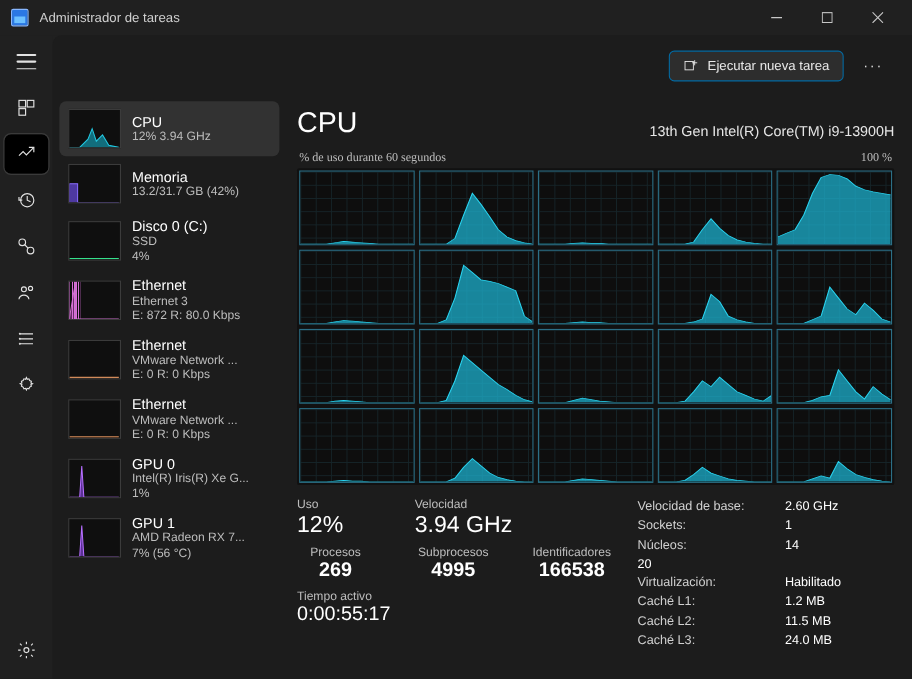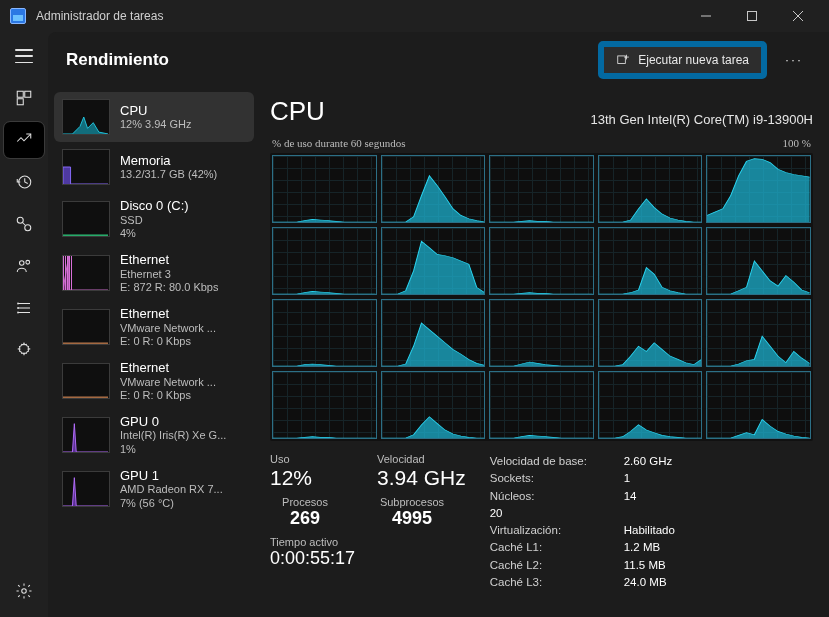--- a/index.html
+++ b/index.html
@@ -71,21 +71,21 @@
     border-top-left-radius:8px;
     overflow:hidden;
   }
   .header{
     height:56px;display:flex;align-items:center;padding:0 18px;
   }
   .header .page-title{font-size:17px;font-weight:600;color:#ffffff;}
   .header .grow{flex:1;}
   .runtask{
     display:flex;align-items:center;gap:8px;
-    background:#2d2d2d;border:6px solid #0369a1;border-radius:5px;
+    background:#2d2d2d;border:1px solid #0369a1;border-radius:5px;
     padding:6px 12px;font-size:12px;color:#e8e8e8;
   }
   .runtask svg{width:14px;height:14px;stroke:#e8e8e8;fill:none;stroke-width:1.4;}
   .more{
     margin-left:10px;display:flex;align-items:center;justify-content:center;
     width:34px;height:30px;border-radius:5px;color:#e8e8e8;letter-spacing:2px;
   }
   .body{flex:1;display:flex;overflow:hidden;}
   
   .side{
@@ -258,21 +258,20 @@
     <div class="rail-item settings">
         <svg viewBox="0 0 24 24">
           <circle cx="12" cy="12" r="3"></circle>
           <path d="M12 2v3M12 19v3M4.2 4.2l2.1 2.1M17.7 17.7l2.1 2.1M2 12h3M19 12h3M4.2 19.8l2.1-2.1M17.7 6.3l2.1-2.1"></path>
         </svg>
       </div>
   </div>
 
   <div class="content">
     <div class="header">
-      <div class="page-title">Rendimiento</div>
       <div class="grow"></div>
       <div class="runtask">
         <svg viewBox="0 0 24 24">
             <rect x="3" y="5" width="13" height="13"></rect>
             <line x1="18" y1="3" x2="18" y2="11"></line>
             <line x1="14" y1="7" x2="22" y2="7"></line>
           </svg>
         <span>Ejecutar nueva tarea</span>
       </div>
       <div class="more">···</div>
@@ -554,20 +553,24 @@
             </div>
             <div class="stat-row" style="margin-top:6px;text-align:center;">
               <div class="stat-block">
                 <div class="stat-label">Procesos</div>
                 <div class="stat-val small">269</div>
               </div>
               <div class="stat-block">
                 <div class="stat-label">Subprocesos</div>
                 <div class="stat-val small">4995</div>
               </div>
+              <div class="stat-block">
+                <div class="stat-label">Identificadores</div>
+                <div class="stat-val small">166538</div>
+              </div>
             </div>
             <div class="uptime">
               <div class="stat-label">Tiempo activo</div>
               <div class="stat-val">0:00:55:17</div>
             </div>
           </div>
           <div class="stats-right">
             <div class="kv">
                 <div class="k">Velocidad de base:</div>
                 <div class="v">2.60 GHz</div>

